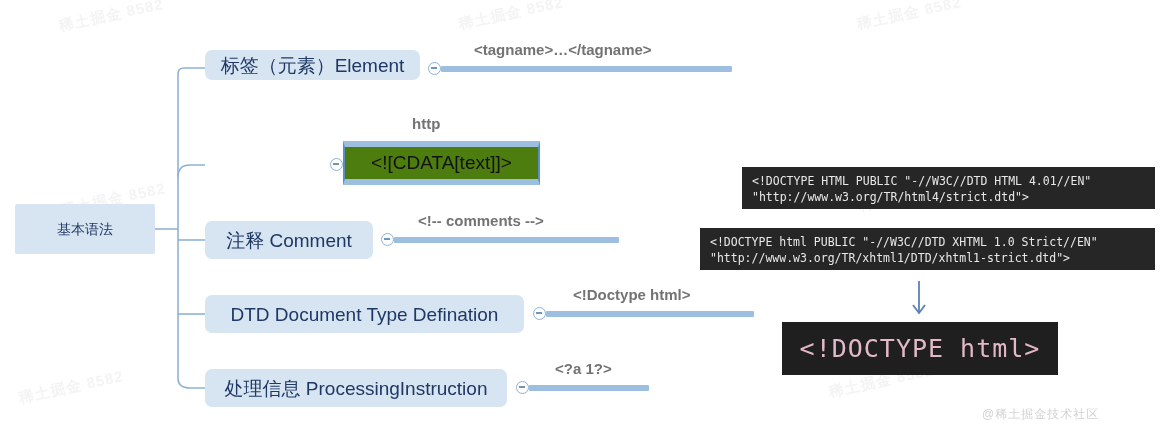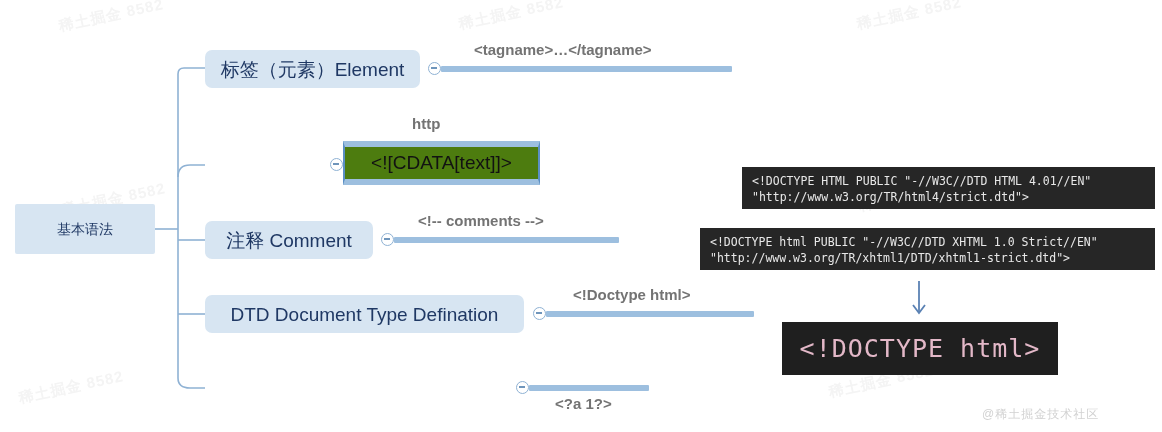--- a/index.html
+++ b/index.html
@@ -174,21 +174,21 @@
       <path d="M178,240 L205,240"></path>
       <path d="M178,314 L205,314"></path>
       <path d="M178,378 Q178,388 190,388 L205,388"></path>
     </g>
   </svg>
 
   <div class="node root" style="left:15px; top:204px; width:140px; height:50px;">
     <span>基本语法</span>
   </div>
 
-  <div class="node sub" style="left:205px; top:50px; width:215px; height:38px;">
+  <div class="node sub" style="left:205px; top:50px; width:215px; height:30px;">
     <span>标签（元素）Element</span>
   </div>
   <div class="handle" style="left:428px; top:62px;"></div>
   <div class="anno" style="left:474px; top:42px;">&lt;tagname&gt;…&lt;/tagname&gt;</div>
   <div class="bar" style="left:441px; top:66px; width:291px;"></div>
 
   <div class="handle" style="left:330px; top:158px;"></div>
   <div class="anno" style="left:412px; top:116px;">http</div>
   <div class="cdata-box" style="left:343px; top:141px; width:197px; height:44px;">
     <span>&lt;![CDATA[text]]&gt;</span>
@@ -201,22 +201,25 @@
   <div class="anno" style="left:418px; top:213px;">&lt;!-- comments --&gt;</div>
   <div class="bar" style="left:394px; top:237px; width:225px;"></div>
 
   <div class="node sub" style="left:205px; top:295px; width:319px; height:38px;">
     <span>DTD Document Type Defination</span>
   </div>
   <div class="handle" style="left:533px; top:307px;"></div>
   <div class="anno" style="left:573px; top:287px;">&lt;!Doctype html&gt;</div>
   <div class="bar" style="left:546px; top:311px; width:208px;"></div>
 
+  <div class="node sub" style="left:205px; top:369px; width:302px; height:38px;">
+    <span>处理信息 ProcessingInstruction</span>
+  </div>
   <div class="handle" style="left:516px; top:381px;"></div>
-  <div class="anno" style="left:555px; top:361px;margin-top:35px;">&lt;?a 1?&gt;</div>
+  <div class="anno" style="left:555px; top:361px;">&lt;?a 1?&gt;</div>
   <div class="bar" style="left:529px; top:385px; width:120px;"></div>
 
   <div class="code" style="left:742px; top:167px; width:413px; height:42px;"><span>&lt;!DOCTYPE HTML PUBLIC "-//W3C//DTD HTML 4.01//EN"</span>
 <span>"http://www.w3.org/TR/html4/strict.dtd"&gt;</span></div>
 
   <div class="code" style="left:700px; top:228px; width:455px; height:42px;"><span>&lt;!DOCTYPE html PUBLIC "-//W3C//DTD XHTML 1.0 Strict//EN"</span>
 <span>"http://www.w3.org/TR/xhtml1/DTD/xhtml1-strict.dtd"&gt;</span></div>
 
   <svg class="arrow" width="1162" height="432">
     <g stroke="#5b82b4" stroke-width="1.8" fill="none">

